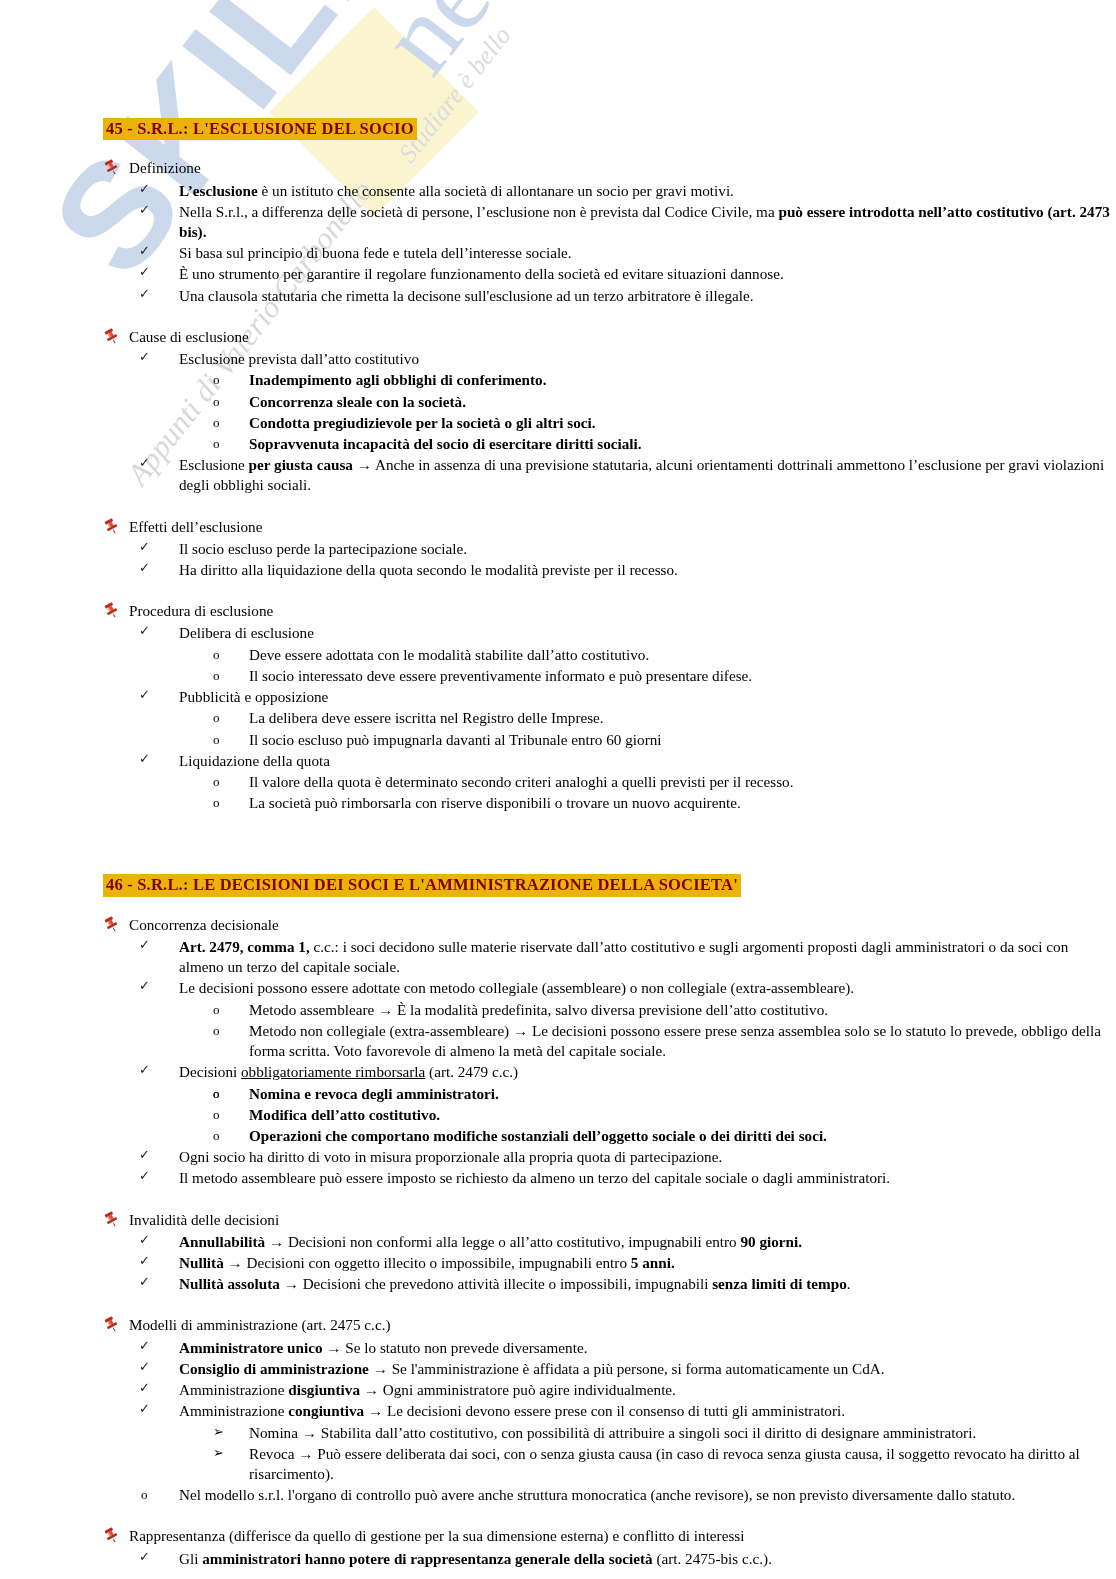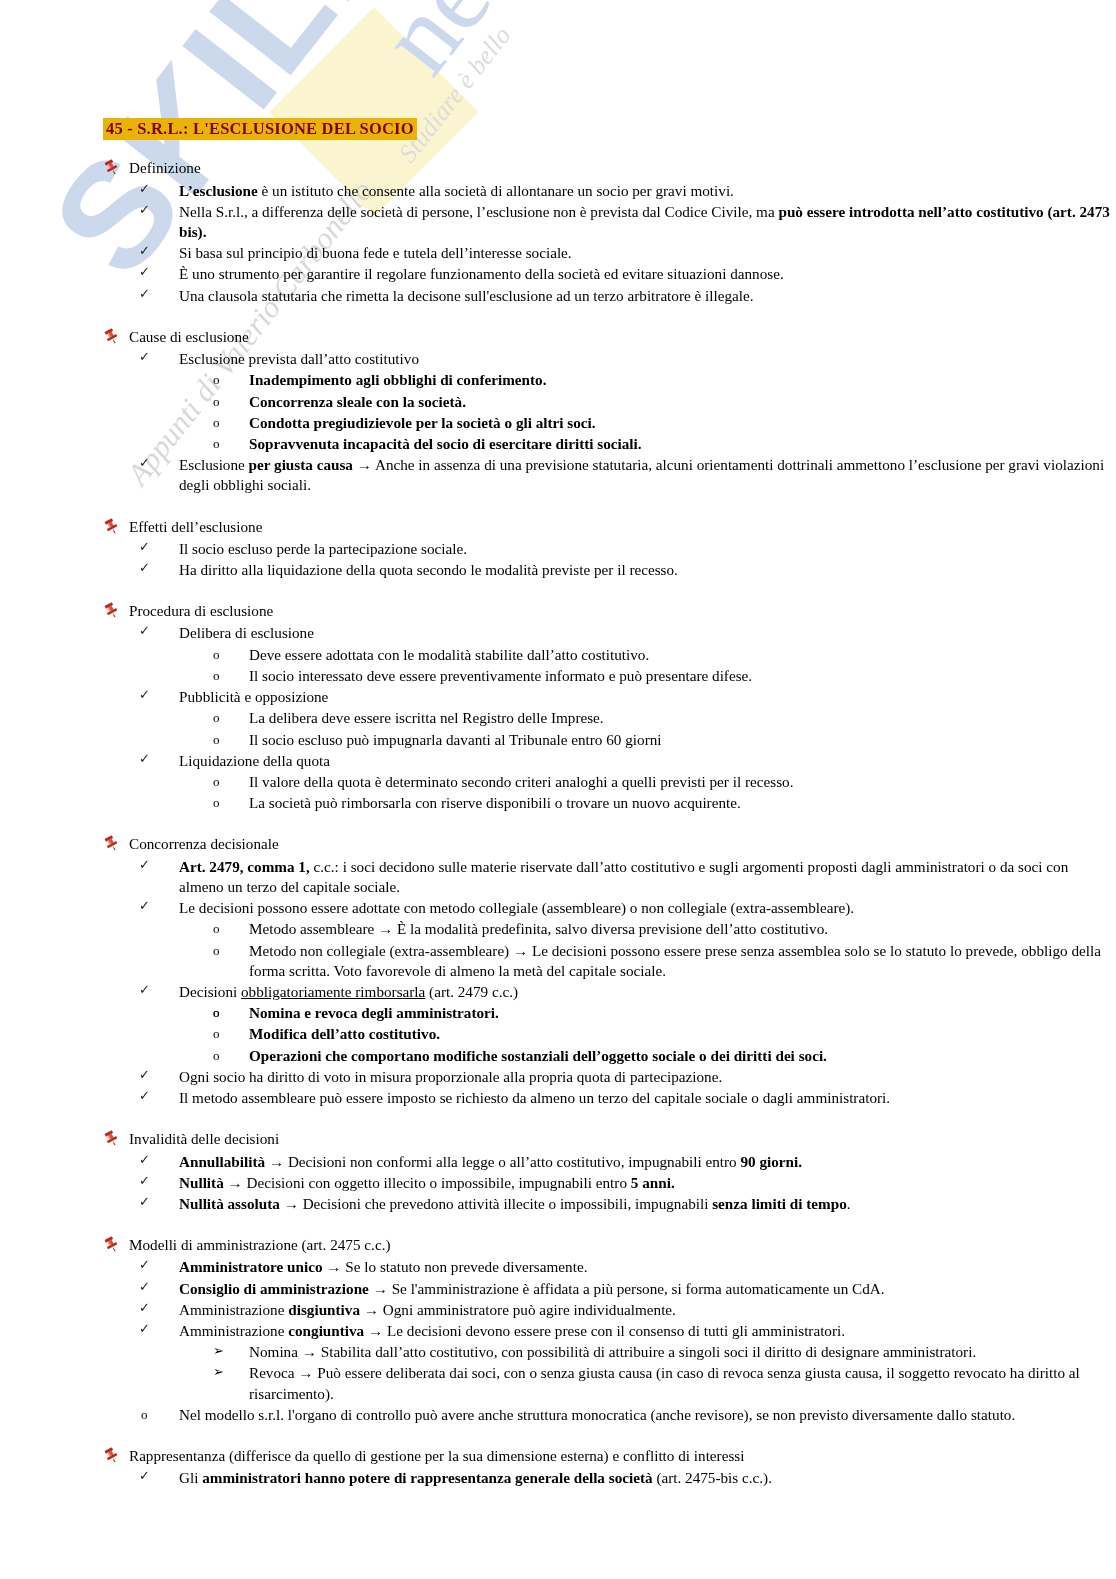--- a/index.html
+++ b/index.html
@@ -338,20 +338,21 @@
             <span class="bullet">o</span>
             <span class="txt">Il valore della quota è determinato secondo criteri analoghi a quelli previsti per il recesso.</span>
           </li>
           <li class="lvl3">
             <span class="bullet">o</span>
             <span class="txt">La società può rimborsarla con riserve disponibili o trovare un nuovo acquirente.</span>
           </li>
         </ul>
       </div>
       <div class="spacer-sm"></div>
+      <div class="heading-wrap second"><div class="heading">46 - S.R.L.: LE DECISIONI DEI SOCI E L'AMMINISTRAZIONE DELLA SOCIETA'</div></div>
       <div class="block">
         <ul>
           <li class="lvl1">
             <span class="bullet">
               <svg class="pin-svg" width="17" height="17" viewBox="0 0 17 17" aria-hidden="true">
                 <g transform="rotate(-28 8.5 8.5)">
                   <rect x="4.4" y="1.3" width="8.2" height="3.0" rx="0.6" fill="#b52b1d"></rect>
                   <rect x="6.2" y="4.3" width="4.6" height="4.4" fill="#e24a35"></rect>
                   <rect x="3.2" y="8.5" width="10.6" height="2.5" rx="0.6" fill="#b52b1d"></rect>
                   <path d="M8.5 11 L9.3 16.2 L8.5 15.2 L7.7 16.2 Z" fill="#8e1f12"></path>

